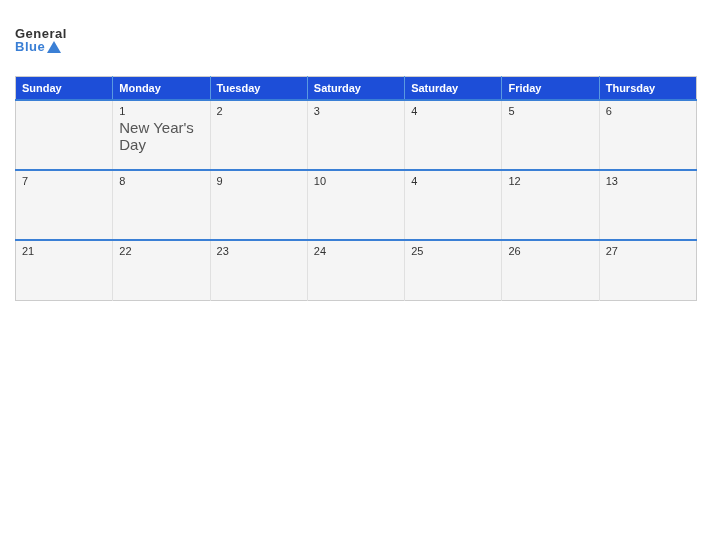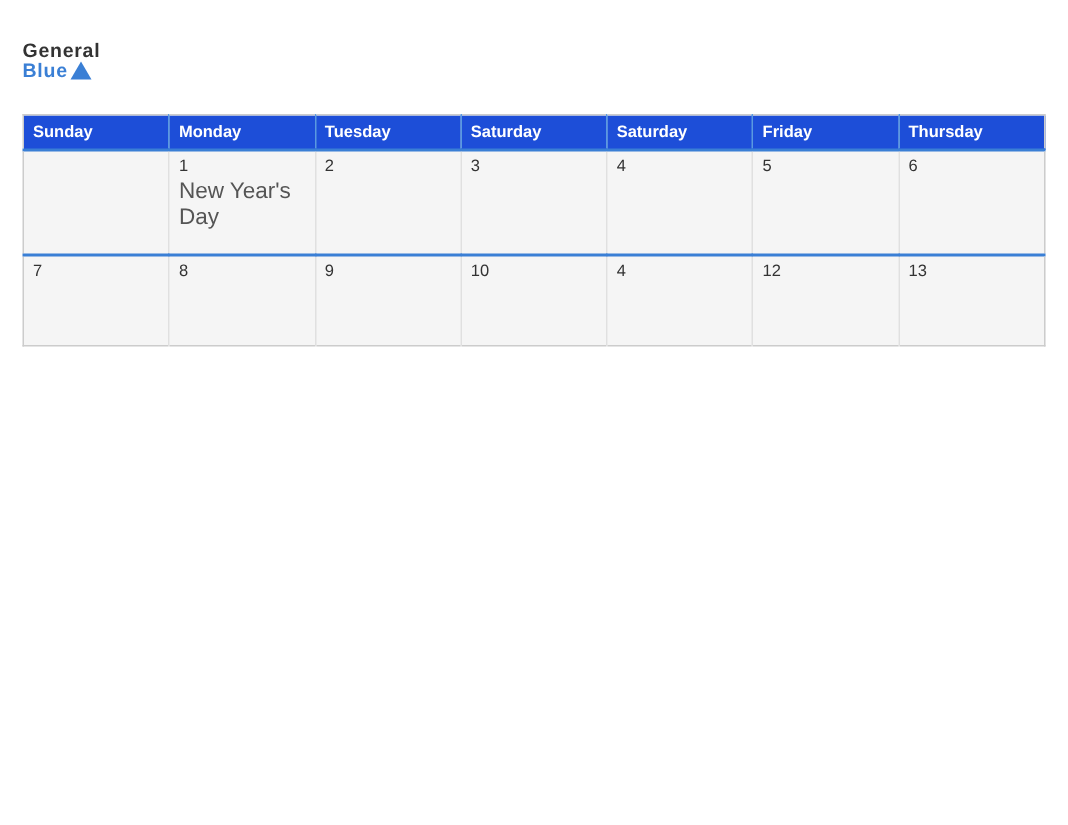--- a/index.html
+++ b/index.html
@@ -193,15 +193,38 @@
           <td>
             <span class="day-number">4</span>
           </td>
           <td>
             <span class="day-number">12</span>
           </td>
           <td>
             <span class="day-number">13</span>
           </td>
         </tr>
+        <tr>
+          <td>
+            <span class="day-number">21</span>
+          </td>
+          <td>
+            <span class="day-number">22</span>
+          </td>
+          <td>
+            <span class="day-number">23</span>
+          </td>
+          <td>
+            <span class="day-number">24</span>
+          </td>
+          <td>
+            <span class="day-number">25</span>
+          </td>
+          <td>
+            <span class="day-number">26</span>
+          </td>
+          <td>
+            <span class="day-number">27</span>
+          </td>
+        </tr>
       </tbody>
   </table>
 </div>
 
 </body></html>

